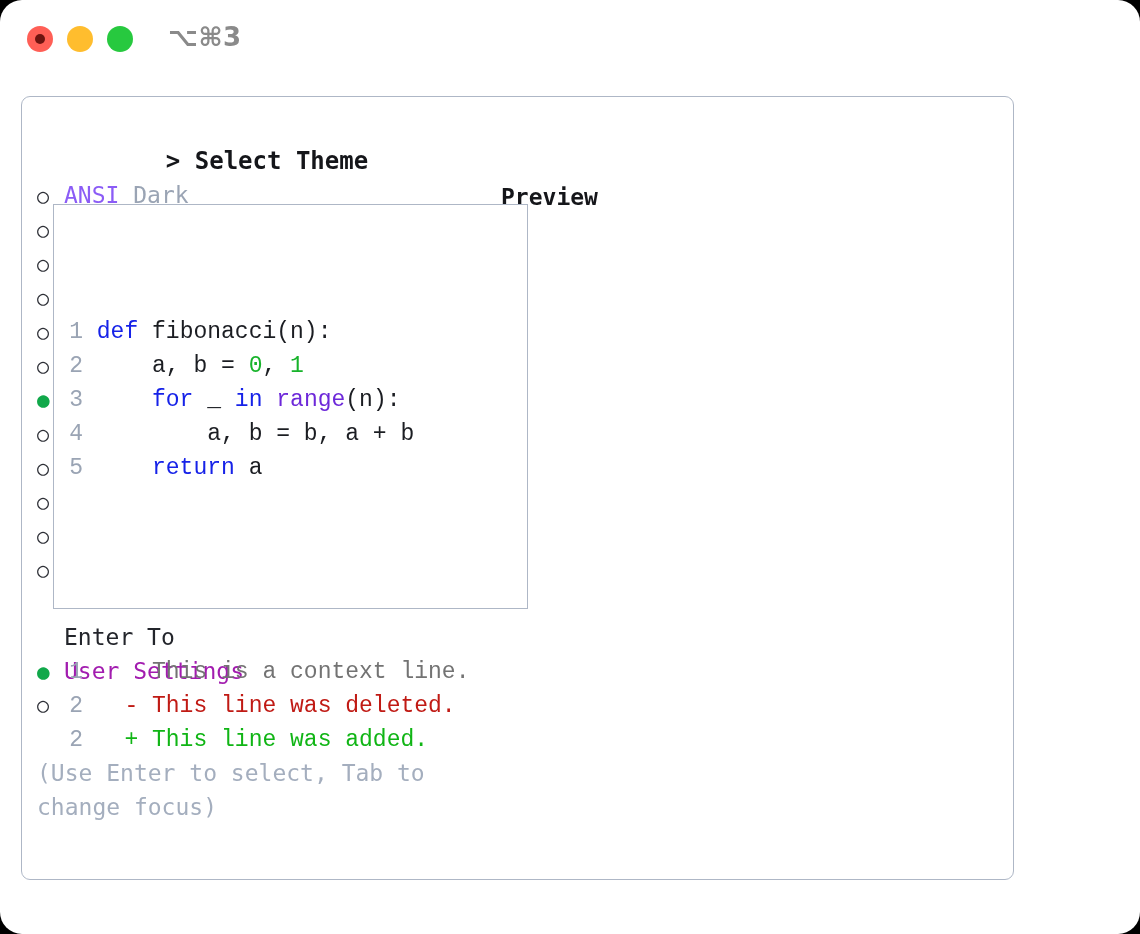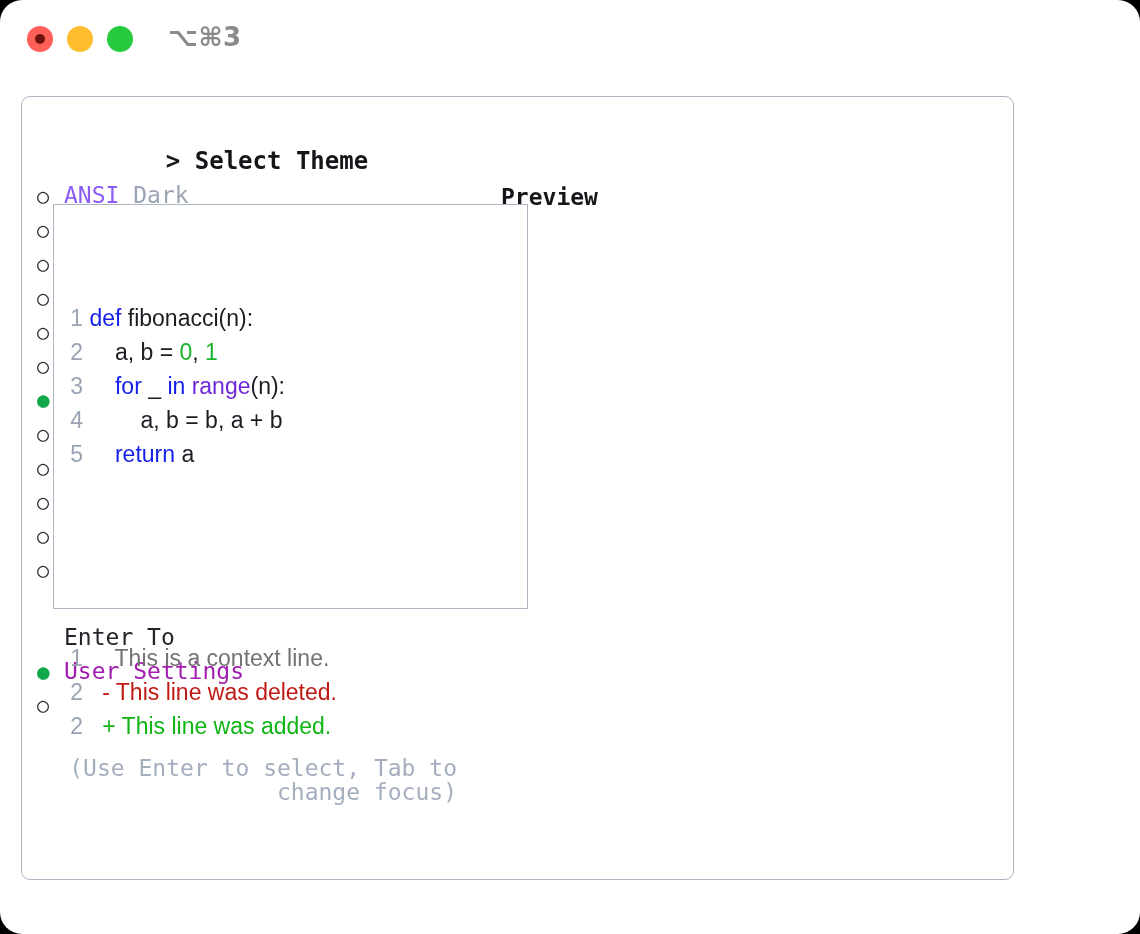--- a/index.html
+++ b/index.html
@@ -153,47 +153,46 @@
     font-size: 23px;
     color: #23252b;
     padding-left: 27px;
     white-space: pre;
     font-family: "DejaVu Sans Mono", monospace;
   }
 
   .hint {
     margin-top: 34px;
     font-size: 23px;
-    line-height: 24px;
+    line-height: 34px;
     color: #a4aebe;
     width: 420px;
     white-space: normal;
     font-family: "DejaVu Sans Mono", monospace;
-    text-align: right;
   }
 
   
   .preview-box {
     position: absolute;
     left: 31px;
     top: 107px;
     width: 475px;
     height: 405px;
     border: 1.5px solid #aeb7c6;
     background: #ffffff;
     box-sizing: border-box;
   }
   .code-area {
     position: absolute;
     left: 7px;
-    top: 28px;
+    top: 42px;
     right: 6px;
     font-size: 23px;
     line-height: 34px;
-    font-family: Liberation Sans, sans-serif;
+    font-family: Liberation Mono, monospace;
     white-space: pre;
   }
   .code-line { height: 34px; line-height: 34px; white-space: pre; }
   .ln {
     display: inline-block;
     width: 22px;
     text-align: right;
     color: #9aa4b4;
   }
   .gap-line { height: 34px; }

